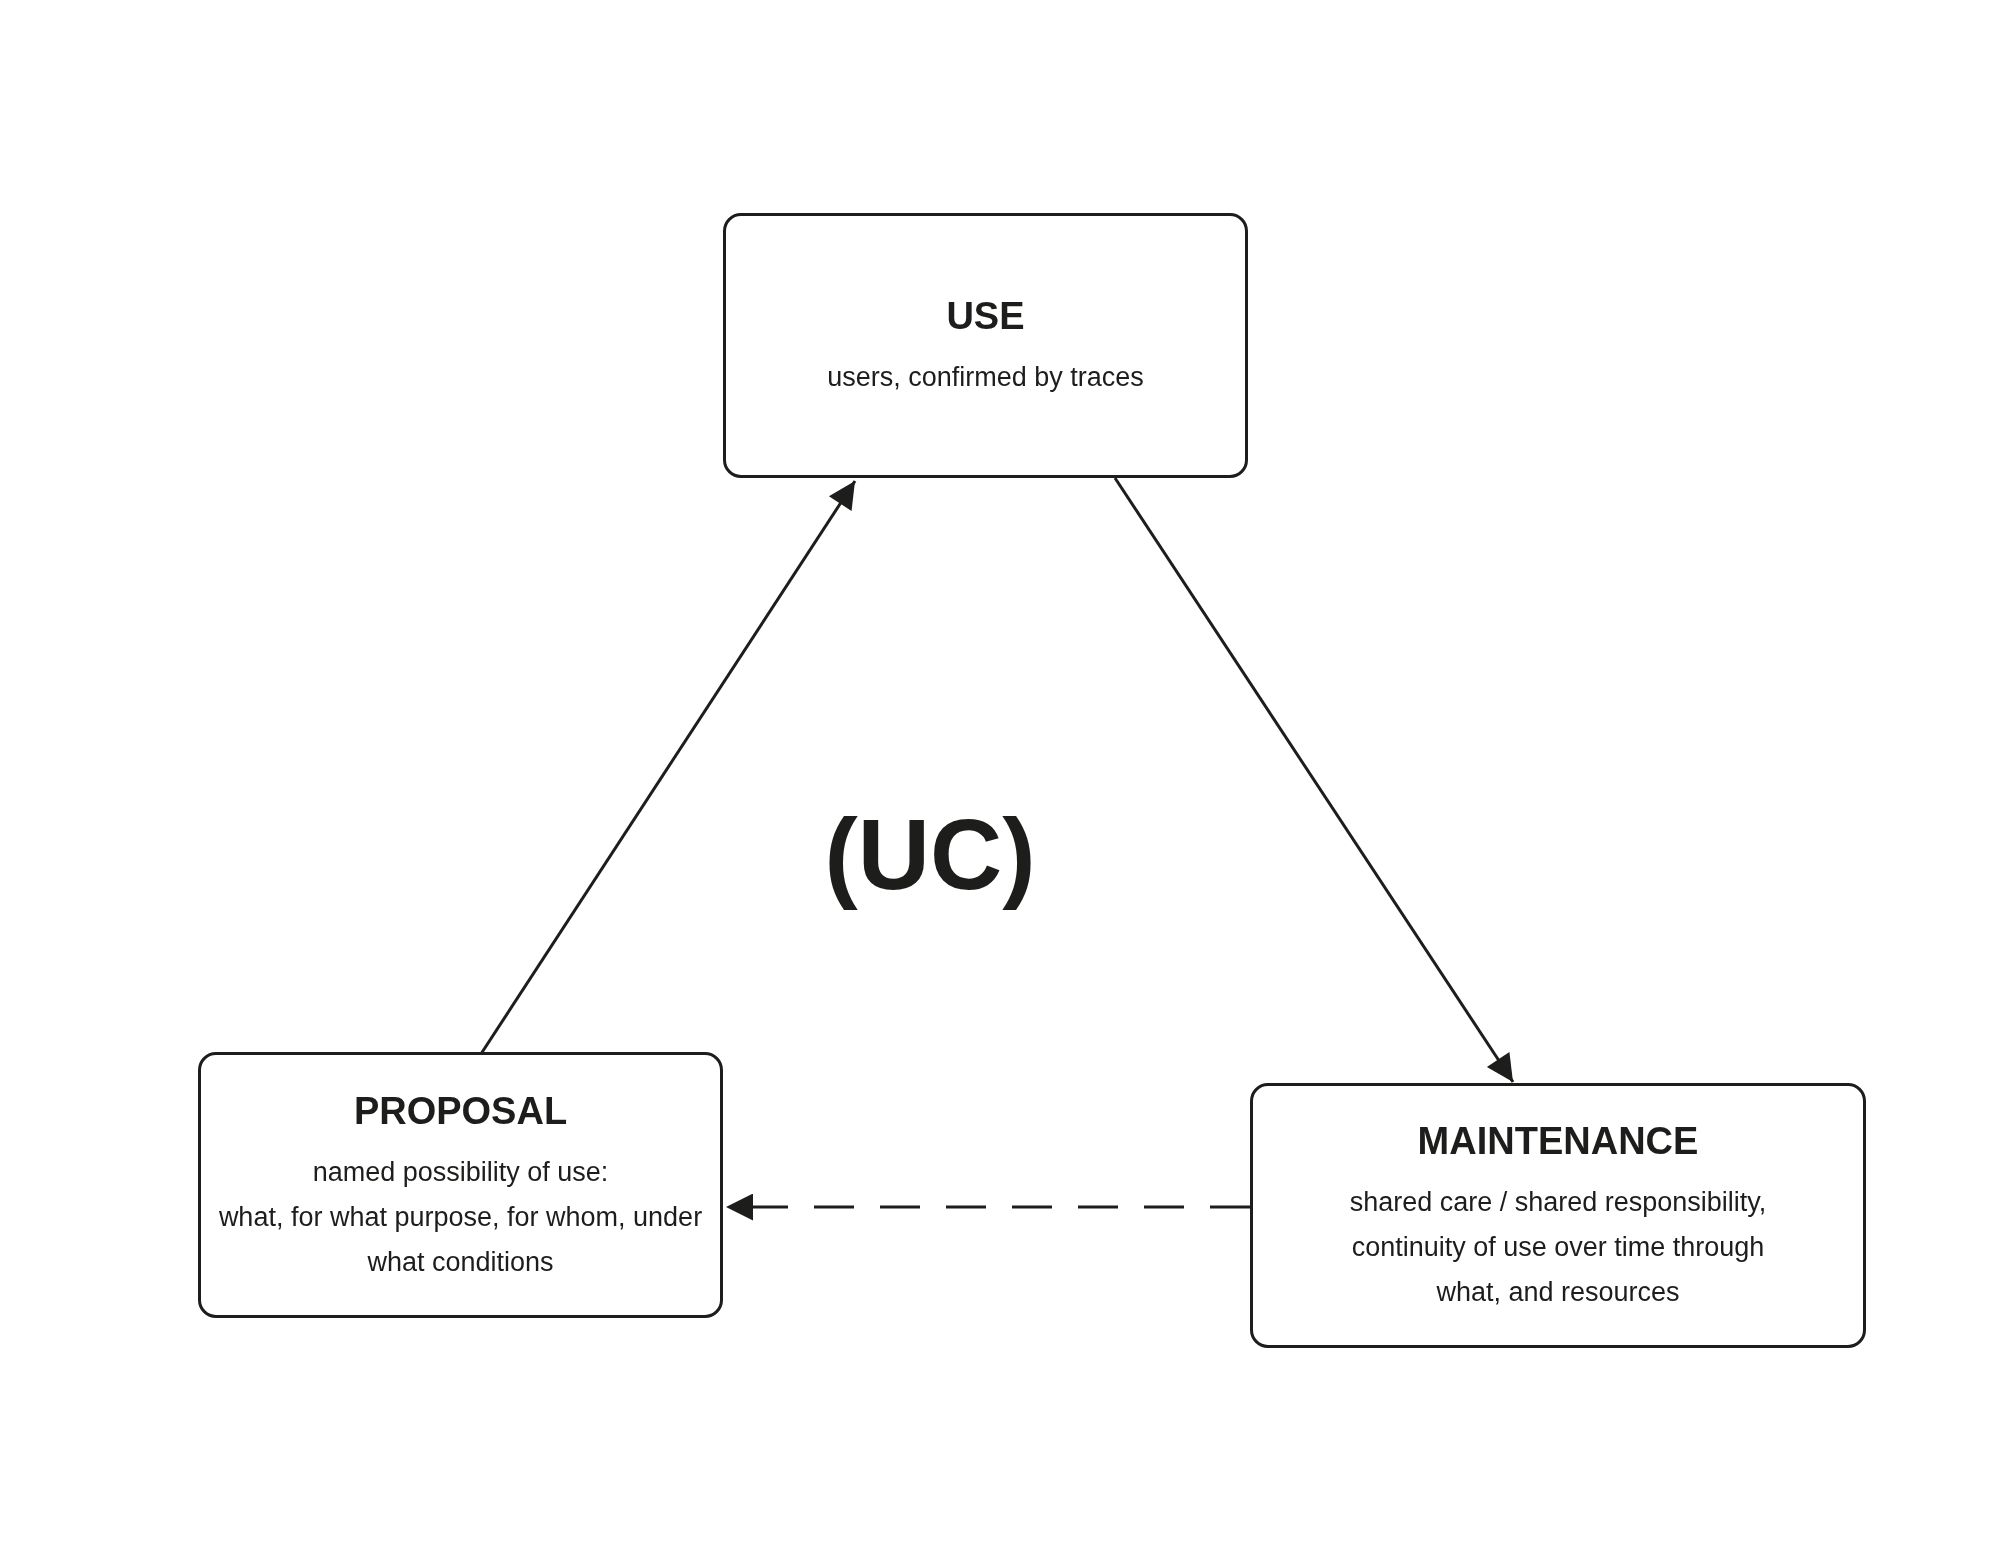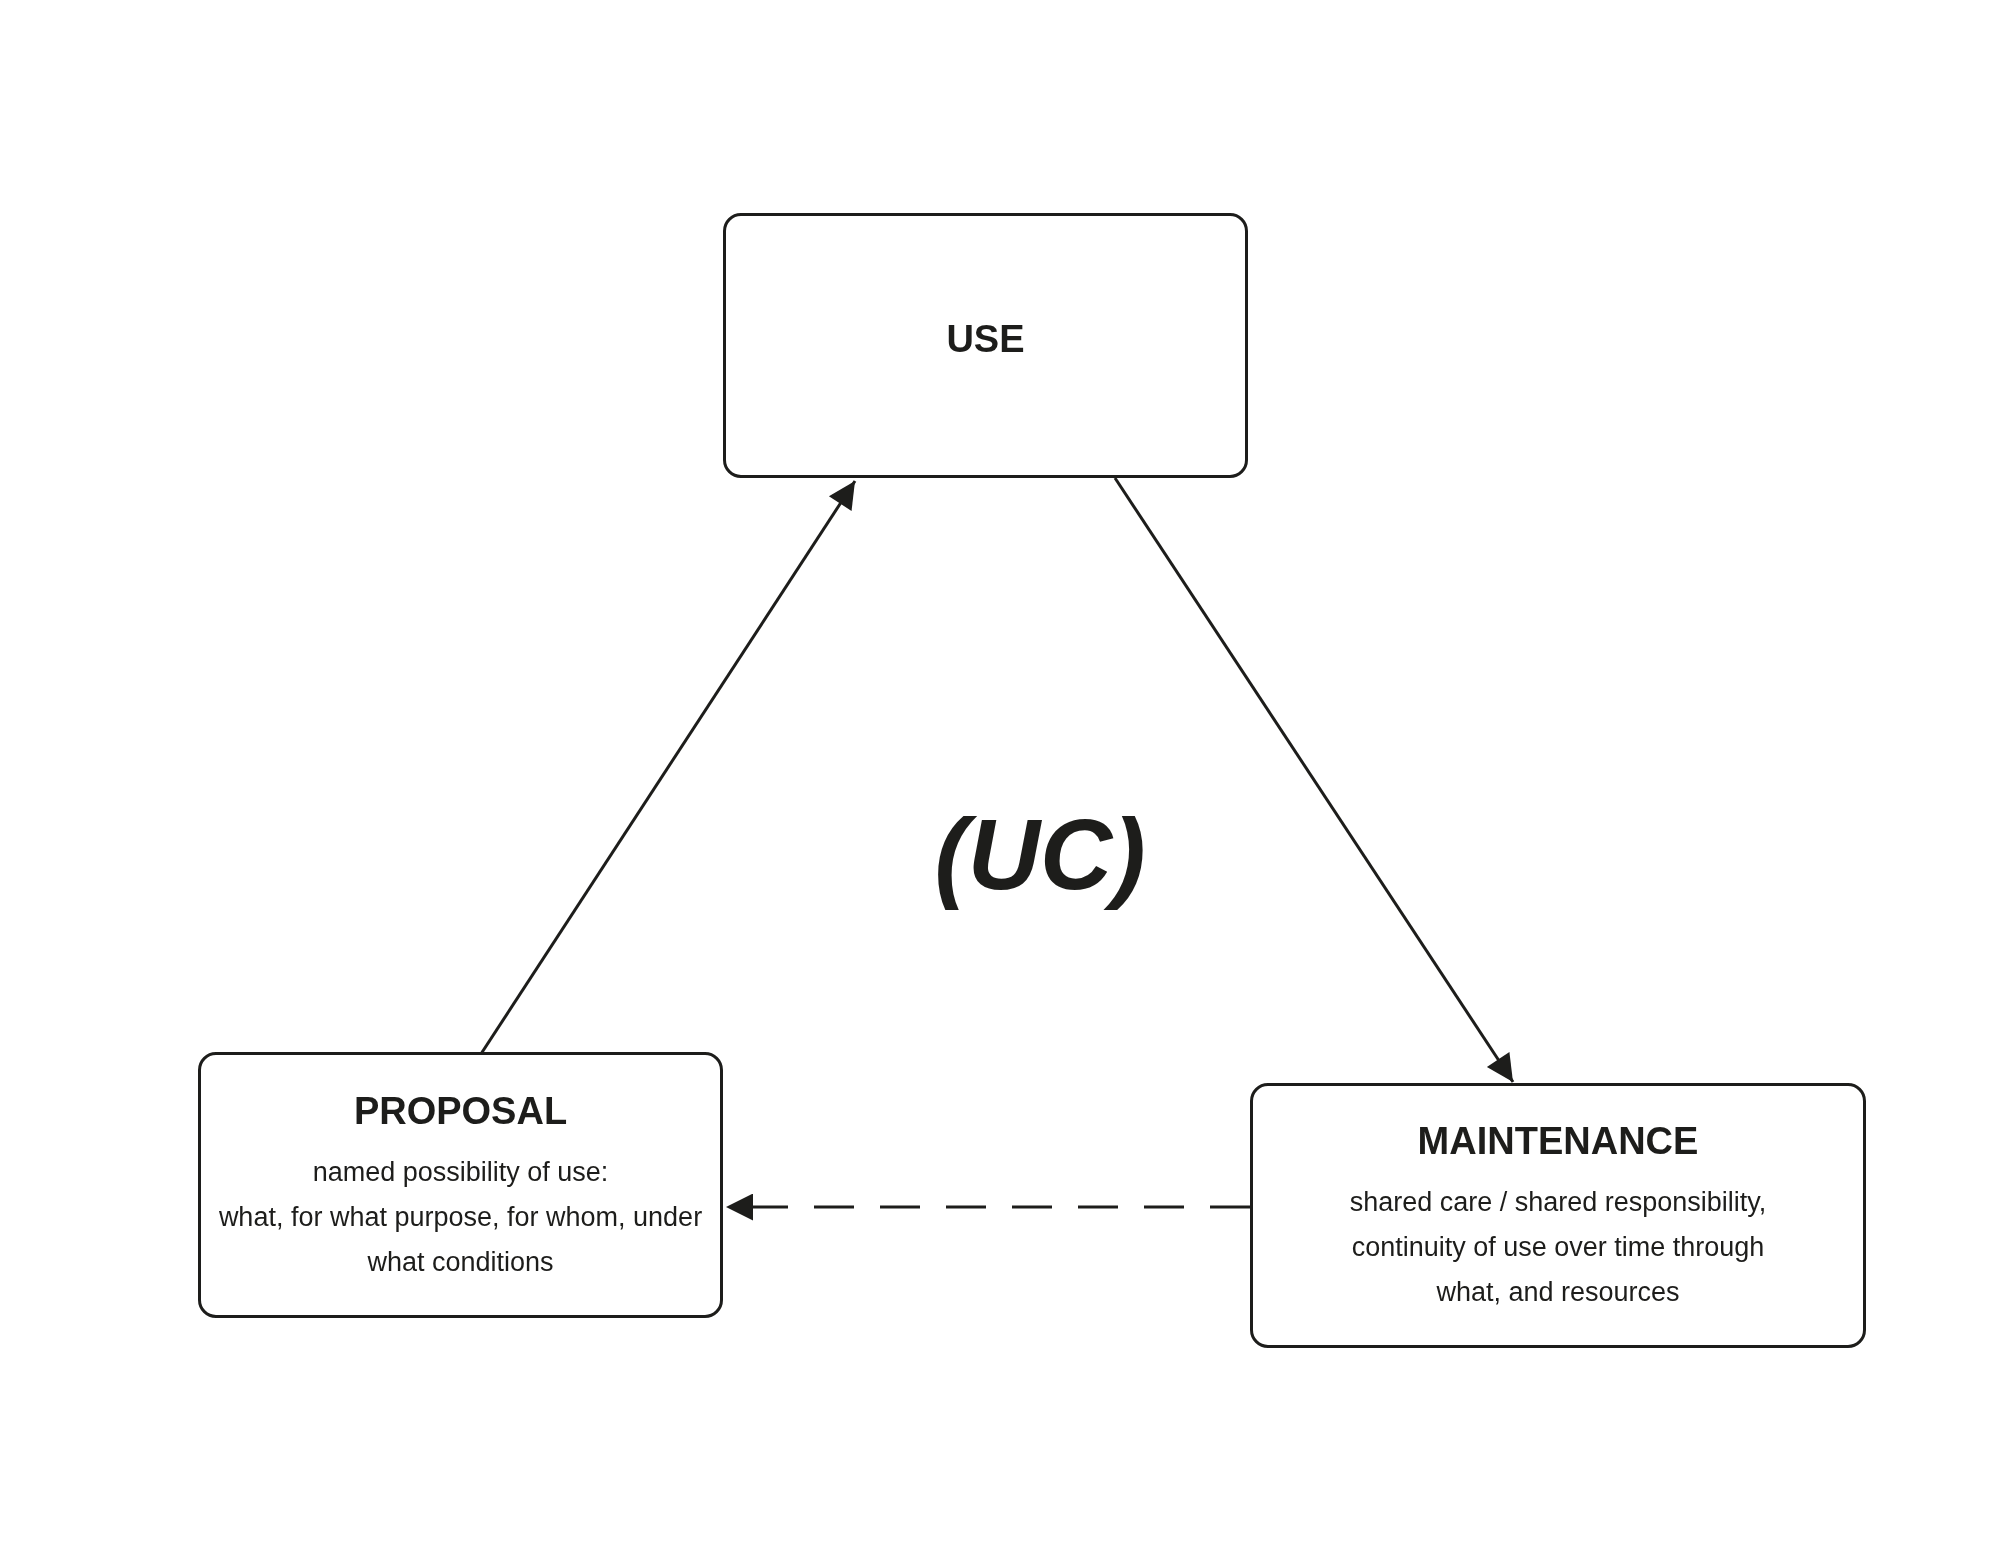--- a/index.html
+++ b/index.html
@@ -54,28 +54,27 @@
     line-height: 50px;
     margin-bottom: 14px;
   }
   .node-body {
     font-size: 27px;
     line-height: 45px;
     font-weight: normal;
   }
   .center-label {
     position: absolute;
-    left: 1040px;
+    left: 930px;
     top: 854px;
     transform: translate(-50%, -50%);
     font-size: 100px;
     font-weight: bold;
     white-space: nowrap;
     z-index: 2;
-    font-style: italic;
   }
 </style>
 </head>
 <body>
 
 <div class="canvas">
 
   <svg class="edges" viewBox="0 0 2000 1563" xmlns="http://www.w3.org/2000/svg">
     <defs>
       <marker id="arrowhead" viewBox="0 0 10 10" refX="10" refY="5" markerWidth="11" markerHeight="9" orient="auto">
@@ -83,20 +82,21 @@
       </marker>
     </defs>
     <line class="edge" x1="462" y1="1083" x2="855" y2="481" marker-end="url(#arrowhead)"></line>
     <line class="edge" x1="1115" y1="478" x2="1513" y2="1082" marker-end="url(#arrowhead)"></line>
     <line class="edge dashed" x1="1250" y1="1207" x2="726" y2="1207" marker-end="url(#arrowhead)"></line>
   </svg>
 
   <div class="node node-use">
     <div class="node-title">USE</div>
     <div class="node-body">
+      <div>users, confirmed by traces</div>
     </div>
   </div>
 
   <div class="node node-proposal">
     <div class="node-title">PROPOSAL</div>
     <div class="node-body">
       <div>named possibility of use:</div>
       <div>what, for what purpose, for whom, under</div>
       <div>what conditions</div>
     </div>

